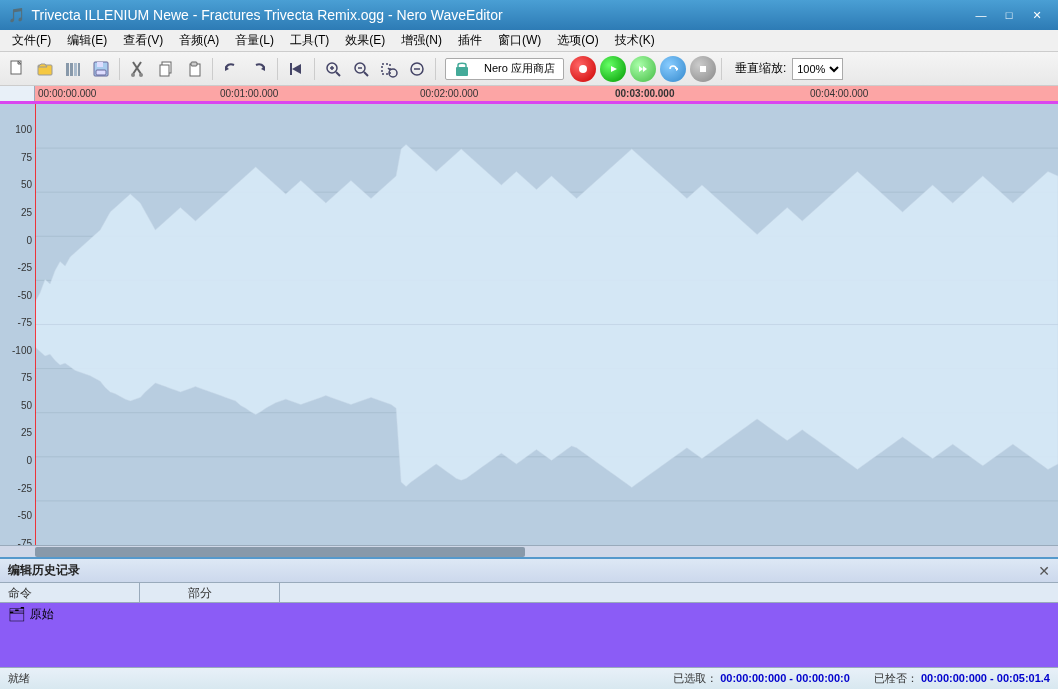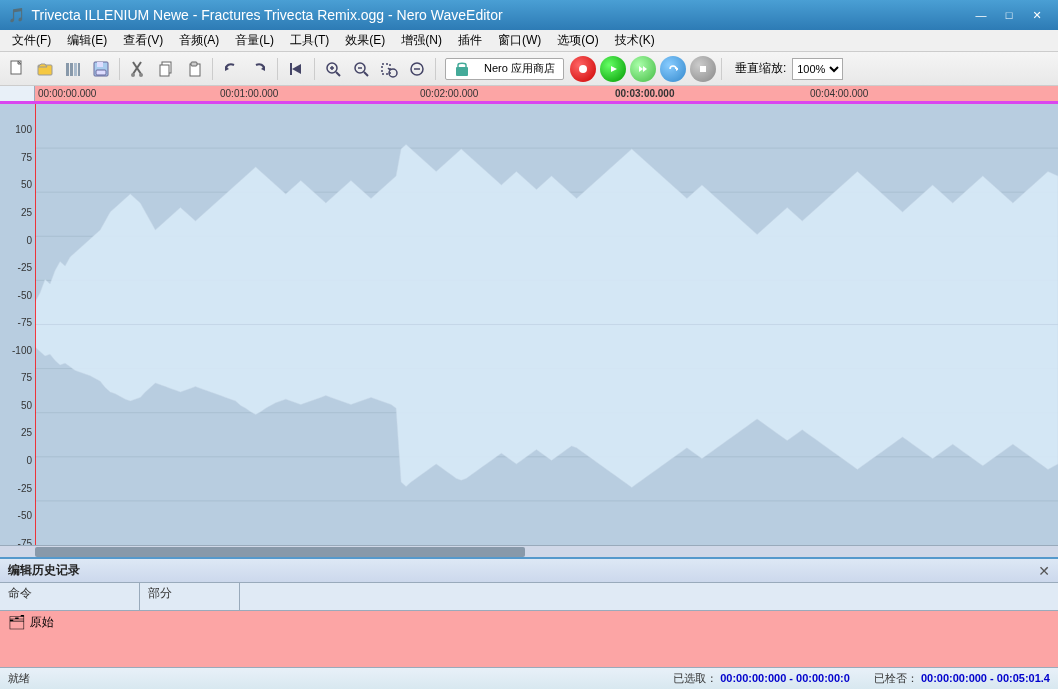--- a/index.html
+++ b/index.html
@@ -163,21 +163,21 @@
       width: 50%;
       height: 10px;
       background: #8899aa;
       border-radius: 2px;
       cursor: pointer;
     }
 
     
     #history-panel {
       height: 110px;
-      background: #fca5a5;
+      background: #8b5cf6;
       border-top: 2px solid #5599cc;
       display: flex;
       flex-direction: column;
       justify-content: flex-end;
     }
     #history-header {
       height: 24px;
       background: linear-gradient(to bottom, #dde8f5, #ccd8ec);
       display: flex;
       align-items: center;
@@ -189,21 +189,22 @@
     #history-header .close-x { cursor: pointer; font-size: 14px; color: #555; }
     #history-body {
       flex: 1;
       display: flex;
       flex-direction: column;
     }
     #history-cols {
       display: flex;
       background: #e0eaf5;
       border-bottom: 1px solid #9ab;
-      height: 28px;
+      height: 20px;
+      gap: 40px;
     }
     .history-col {
       padding: 2px 8px;
       font-size: 12px;
       color: #333;
       border-right: 1px solid #9ab;
     }
     .history-col:first-child { width: 140px; }
     .history-col:nth-child(2) { width: 100px; }
     #history-items { flex: 1; overflow-y: auto; }

